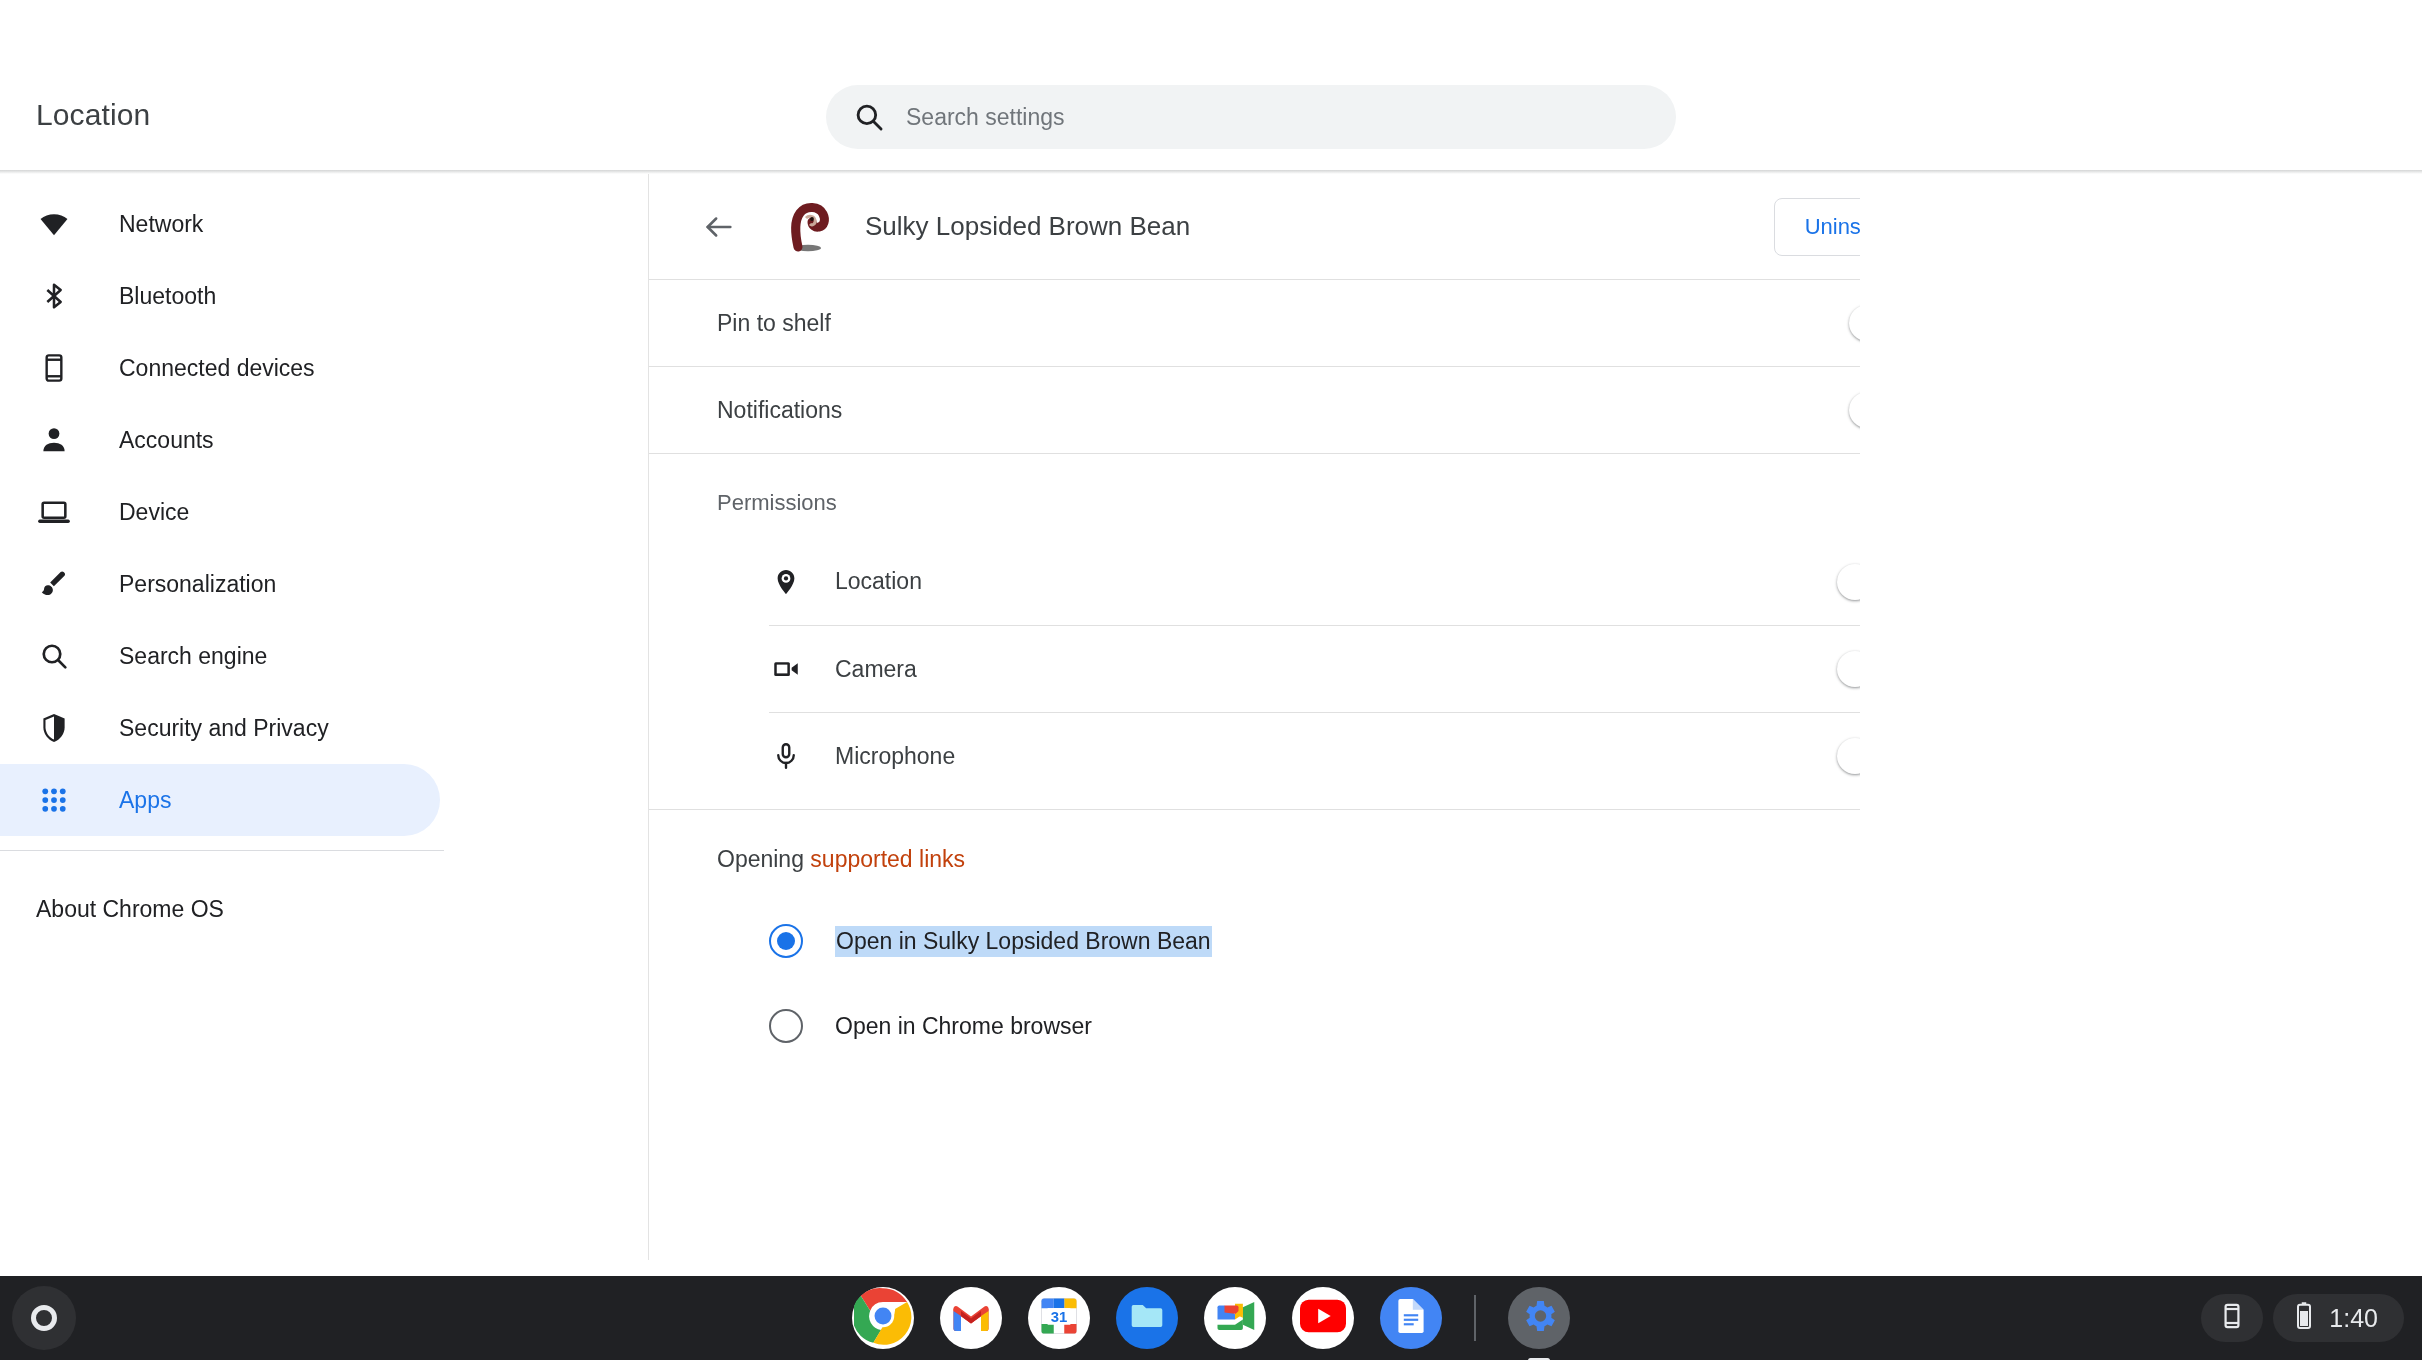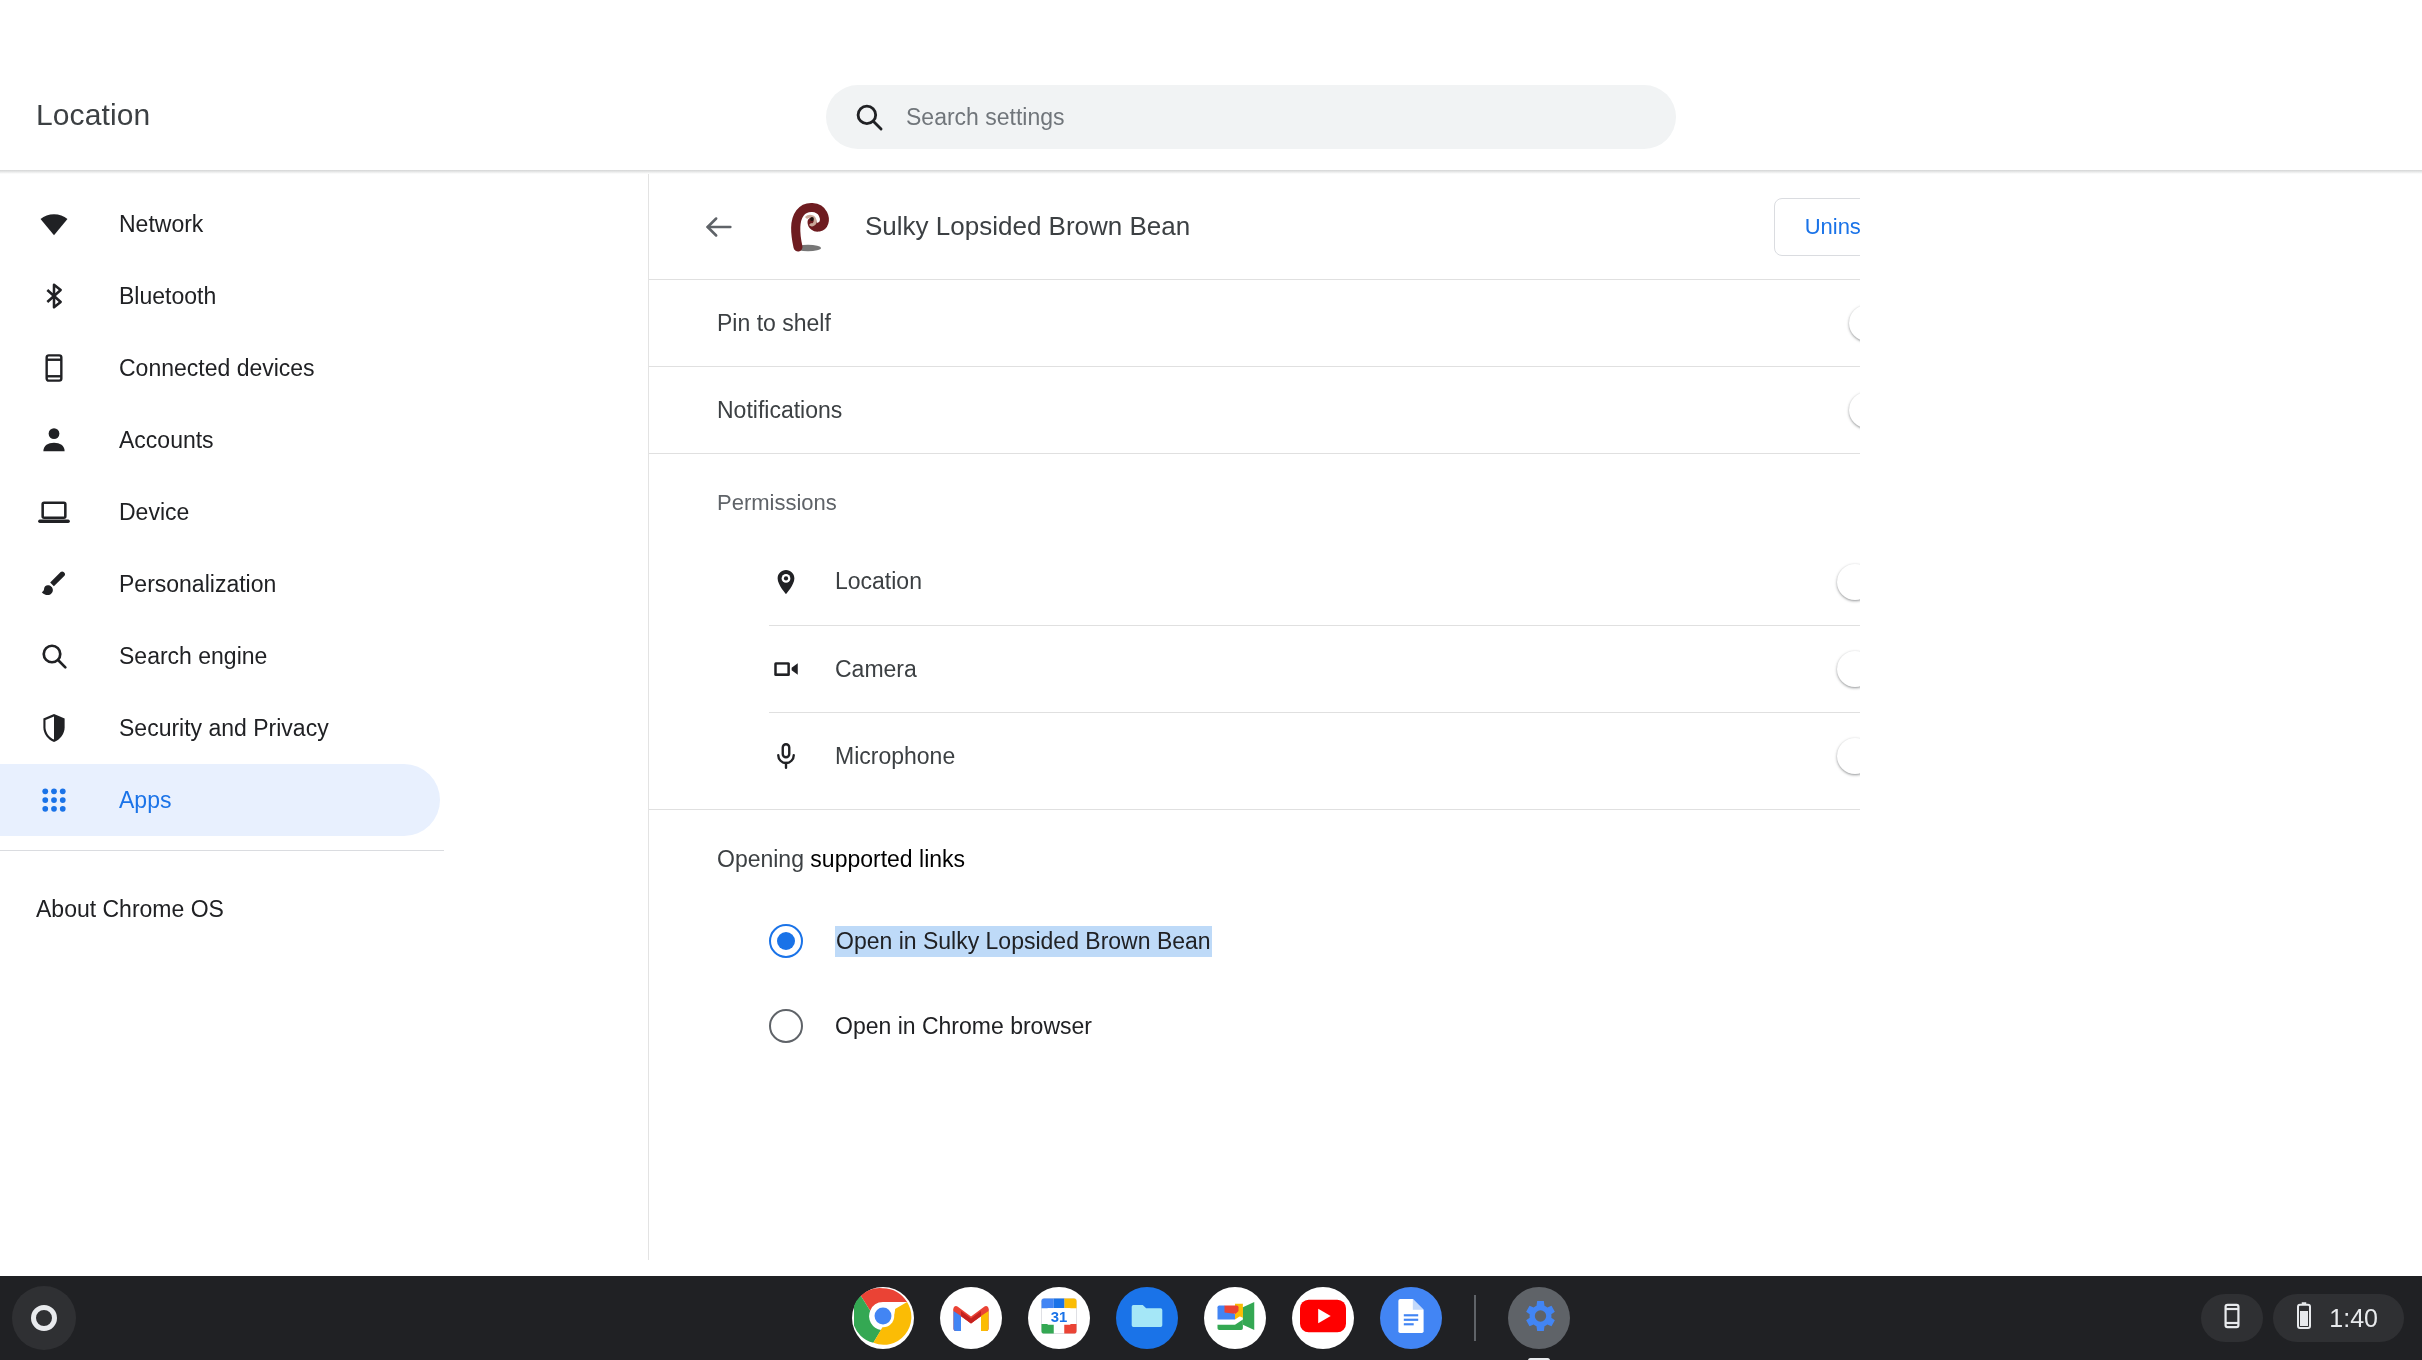--- a/index.html
+++ b/index.html
@@ -187,21 +187,21 @@
   .more-row {
     display:flex; align-items:center;
     height: 96px; padding: 0 40px 0 68px; cursor:pointer;
   }
   .more-label { font-size: 23px; color: #3c4043; }
   .ext-icon { margin-left:auto; color:#5f6368; display:flex; margin-right: 8px;}
 
   
   .links-sec { padding: 36px 0 0 0; }
   .links-title { font-size: 23px; color: #3c4043; padding-left: 68px; }
-  .links-title a { color: #000000; text-decoration: none; cursor:pointer; }
+  .links-title a { color: #c2410c; text-decoration: none; cursor:pointer; }
   .radio-row {
     display:flex; align-items:center;
     height: 56px; margin-top: 40px; padding-left: 120px; cursor:pointer;
   }
   .radio-row.second { margin-top: 29px; }
   .radio {
     width: 34px; height: 34px; border-radius: 50%;
     border: 2px solid #5f6368; flex:none;
     display:flex; align-items:center; justify-content:center;
   }

